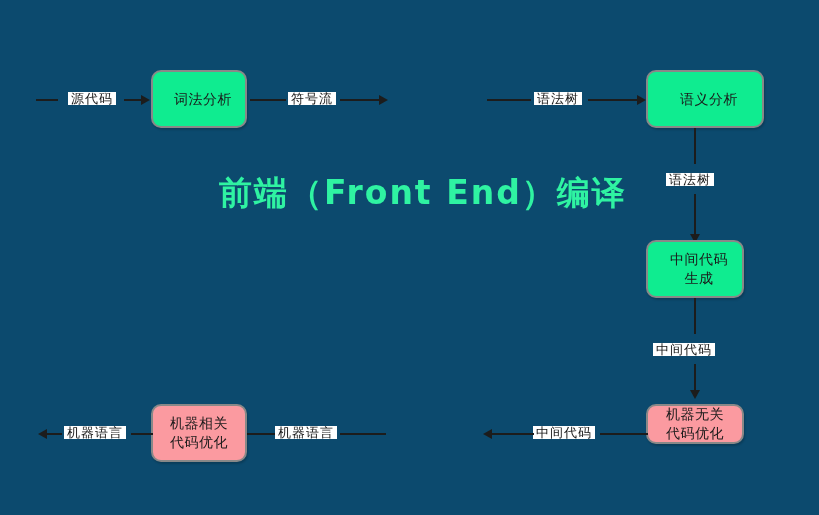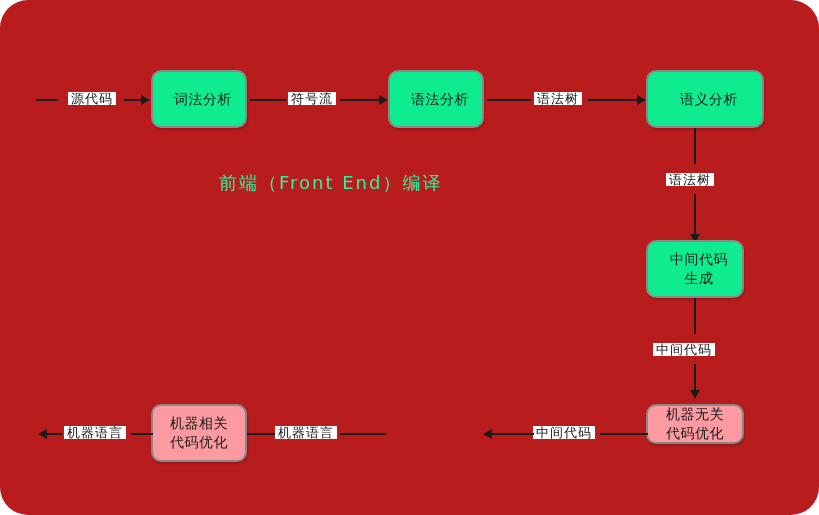--- a/index.html
+++ b/index.html
@@ -7,23 +7,22 @@
     padding: 0;
     background: #ffffff;
   }
   body {
     font-family: "DejaVu Sans", sans-serif;
   }
   #canvas {
     position: relative;
     width: 819px;
     height: 515px;
-    background: #b91c1c;
+    background: #0c4a6e;
     overflow: hidden;
-    border-radius: 28px;
   }
 
   
   .node {
     position: absolute;
     box-sizing: border-box;
     border: 2px solid #888888;
     border-radius: 10px;
     display: flex;
     align-items: center;
@@ -79,22 +78,22 @@
   .arrow.down {
     border-left: 5px solid transparent;
     border-right: 5px solid transparent;
     border-top: 9px solid #1c1c1c;
   }
 
   
   .section-caption {
     position: absolute;
     font-family: "DejaVu Sans", sans-serif;
-    font-size: 18px;
-    font-weight: 400;
+    font-size: 33px;
+    font-weight: 700;
     letter-spacing: 2px;
     white-space: nowrap;
   }
   .section-caption.front { color: #2ff3a2; }
   .section-caption.back  { color: #fb9aa0; }
 </style>
 </head>
 <body>
 
 <div id="canvas">
@@ -108,23 +107,20 @@
 
   <div class="node green" style="left:151px; top:70px; width:96px; height:58px;">
     <span>词法分析</span>
   </div>
 
   <div class="hline" style="left:250px; top:99px; width:36px;"></div>
   <div class="edge-label" style="left:288px; top:92px;">符号流</div>
   <div class="hline" style="left:340px; top:99px; width:42px;"></div>
   <div class="arrow right" style="left:379px; top:95px;"></div>
 
-  <div class="node green" style="left:388px; top:70px; width:96px; height:58px;">
-    <span>语法分析</span>
-  </div>
 
   <div class="hline" style="left:487px; top:99px; width:44px;"></div>
   <div class="edge-label" style="left:534px; top:92px;">语法树</div>
   <div class="hline" style="left:588px; top:99px; width:56px;"></div>
   <div class="arrow right" style="left:637px; top:95px;"></div>
 
   <div class="node green" style="left:646px; top:70px; width:118px; height:58px;">
     <span>语义分析</span>
   </div>
 

